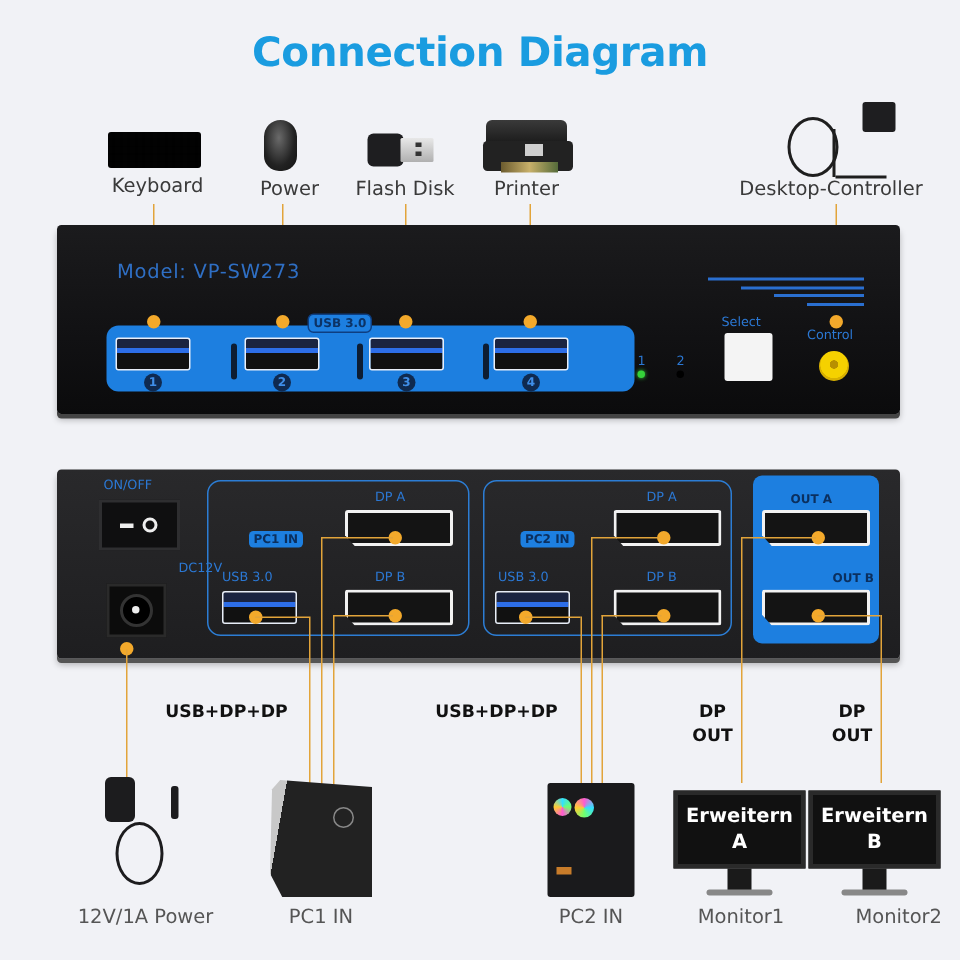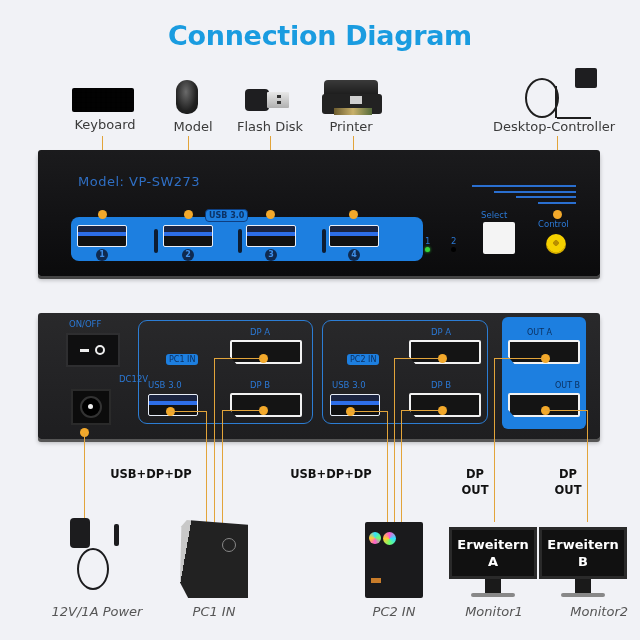--- a/index.html
+++ b/index.html
@@ -1,21 +1,21 @@
 <!DOCTYPE html>
 <html><head>
 <meta charset="utf-8">
 <style>
   * { box-sizing: border-box; margin: 0; padding: 0; }
   html, body { width: 640px; height: 640px; overflow: hidden; }
   body { background: #f1f2f6; font-family: "DejaVu Sans", sans-serif; position: relative; }
   .abs { position: absolute; }
   .title { left: 0; width: 640px; top: 20px; text-align: center; font-size: 27px; font-weight: bold; color: #1a9ce0; letter-spacing: -0.3px; }
   .dev-label { font-size: 13px; color: #3a3a3a; text-align: center; white-space: nowrap; }
-  .bot-label { font-size: 13px; color: #555; text-align: center; white-space: nowrap; font-style: italic; }
+  .bot-label { font-size: 13px; color: #555; text-align: center; white-space: nowrap; }
   .bold-label { font-size: 11.5px; font-weight: bold; color: #111; text-align: center; line-height: 16px; white-space: nowrap; }
   .wire { position: absolute; background: #e2a43a; width: 1.4px; }
   .hwire { position: absolute; background: #e2a43a; height: 1.4px; }
   .dot { position: absolute; width: 9px; height: 9px; border-radius: 50%; background: #f3a92b; }
 
   
   .panel { background: linear-gradient(#1b1b1d, #111113 60%, #0b0b0c); border-radius: 3px; box-shadow: 0 3px 0 #444, 0 4px 4px rgba(0,0,0,0.25); }
   .model { color: #2f6fc4; font-size: 13px; letter-spacing: 0.5px; }
   .usb-bar { background: #1d7fe0; border-radius: 8px; }
   .usb-port { width: 50px; height: 22px; border: 1.5px solid #e8eef8; border-radius: 2px; background: linear-gradient(#1b2440 0 30%, #2d6ee8 30% 48%, #111 48%); }
@@ -25,21 +25,21 @@
   .blue-txt { color: #2b78d4; font-size: 8.5px; }
   .stripe { height: 2px; background: #2a6fd0; }
   .select-btn { background: #f4f4f4; border-radius: 2px; }
   .control-jack { border-radius: 50%; background: radial-gradient(circle at 50% 45%, #b88f00 0 18%, #f5d100 20% 60%, #d8b000 62%); }
 
   
   .back { background: linear-gradient(#29292b, #1e1e20); border-radius: 3px; box-shadow: 0 3px 0 #555, 0 4px 4px rgba(0,0,0,0.25); }
   .pc-box { border: 1.5px solid #2c7dd4; border-radius: 9px; }
   .out-box { background: #1d7fe0; border-radius: 6px; }
   .dp-port { width: 72px; height: 24px; border: 2px solid #f2f2f2; background: #141414; clip-path: polygon(0 0, 100% 0, 100% 100%, 9% 100%, 0 70%); border-radius: 2px; }
-  .tag-blue { background: #1d7fe0; color: #0b2f5e; font-size: 8px; font-weight: normal; border-radius: 3px; padding: 0 3px; line-height: 11px; }
+  .tag-blue { background: #1d7fe0; color: #0b2f5e; font-size: 8px; font-weight: bold; border-radius: 3px; padding: 0 3px; line-height: 11px; }
   .switch { background: #0f0f10; border: 2px solid #2e2e30; }
   .dc-jack { background: #0c0c0c; border: 2px solid #2a2a2a; }
 
   
   .monitor-screen { background: #111; border: 3px solid #2a2a2a; color: #fff; font-weight: bold; font-size: 13px; text-align: center; line-height: 17px; padding-top: 6px; }
   .monitor-neck { background: #1a1a1a; }
   .monitor-base { background: #888; border-radius: 2px; }
 </style>
 </head>
 <body>
@@ -62,21 +62,21 @@
   <div class="abs" style="left:12px;top:28px;width:38px;height:7px;background:linear-gradient(90deg,#6b5b2e,#c8b06a,#556b3a);"></div>
 </div>
 <div class="abs" style="left:515px;top:68px;width:85px;height:68px;">
   <div class="abs" style="left:10px;top:10px;width:34px;height:40px;border:2.5px solid #1e1e1e;border-radius:50%;"></div>
   <div class="abs" style="left:60px;top:0;width:22px;height:20px;background:#1e1e20;border-radius:2px;"></div>
   <div class="abs" style="left:40px;top:18px;width:2px;height:32px;background:#1e1e1e;"></div>
   <div class="abs" style="left:42px;top:49px;width:34px;height:2px;background:#1e1e1e;"></div>
 </div>
 
 <div class="abs dev-label" style="left:60px;top:117px;width:90px;">Keyboard</div>
-<div class="abs dev-label" style="left:158px;top:119px;width:70px;">Model</div>
+<div class="abs dev-label" style="left:158px;top:119px;width:70px;">Power</div>
 <div class="abs dev-label" style="left:228px;top:119px;width:84px;">Flash Disk</div>
 <div class="abs dev-label" style="left:316px;top:119px;width:70px;">Printer</div>
 <div class="abs dev-label" style="left:484px;top:119px;width:140px;">Desktop-Controller</div>
 
 <div class="wire" style="left:102px;top:136px;height:78px;"></div>
 <div class="wire" style="left:188px;top:136px;height:78px;"></div>
 <div class="wire" style="left:270px;top:136px;height:78px;"></div>
 <div class="wire" style="left:353px;top:136px;height:78px;"></div>
 <div class="wire" style="left:557px;top:136px;height:78px;"></div>
 

